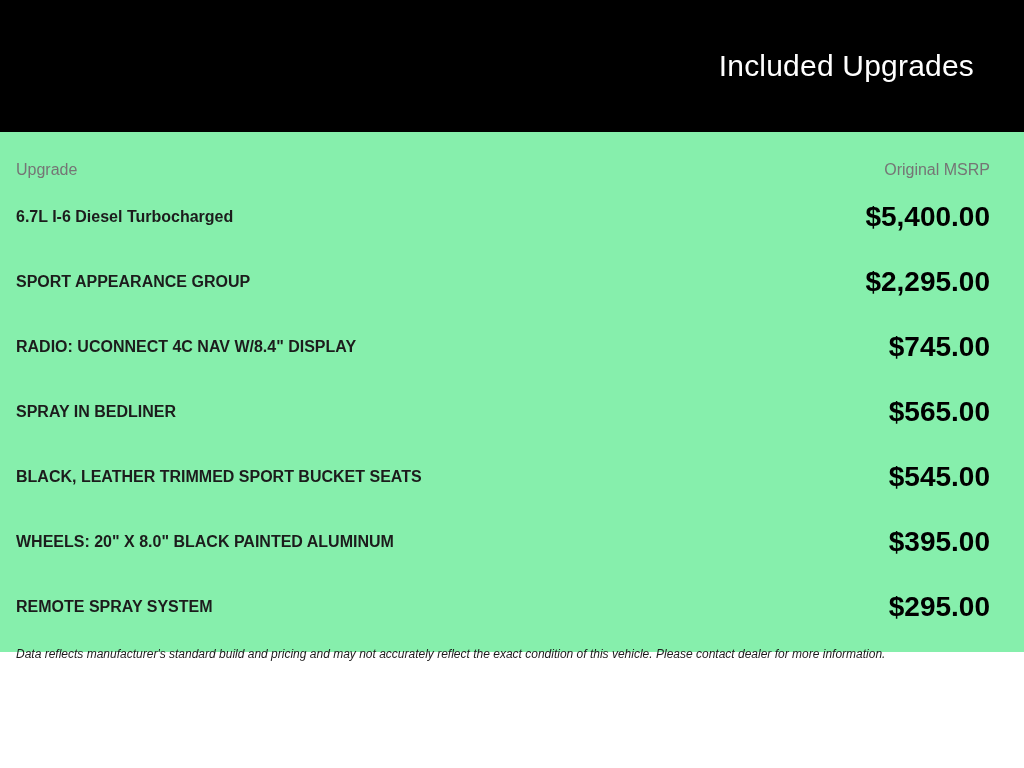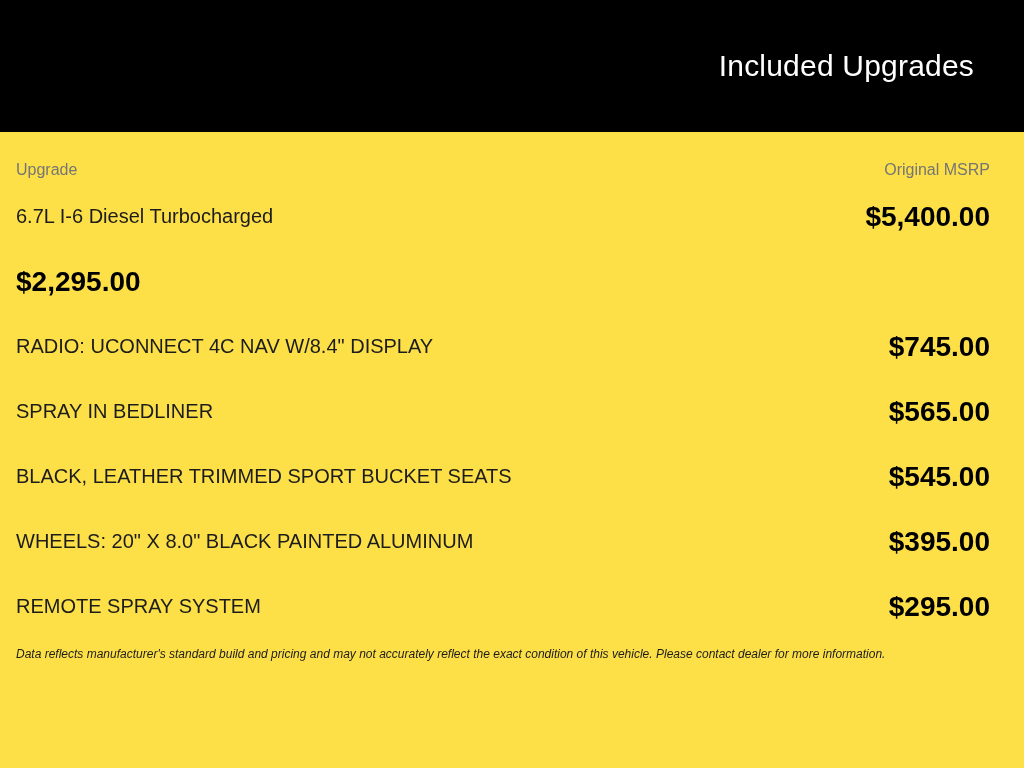--- a/index.html
+++ b/index.html
@@ -3,21 +3,21 @@
 <meta charset="utf-8">
 <style>
   * { margin: 0; padding: 0; box-sizing: border-box; }
   html, body {
     width: 1024px;
     height: 768px;
     background: #ffffff;
     font-family: "Liberation Sans", sans-serif;
     overflow: hidden;
   }
-  .page { width: 1024px; height: 768px; background: #fde047; }
+  .page { width: 1024px; height: 652px; background: #86efac; }
 
   .hero {
     width: 100%;
     height: 132px;
     background: #000000;
     display: flex;
     align-items: center;
     justify-content: flex-end;
     padding-right: 50px;
   }
@@ -51,22 +51,22 @@
 
   .rows { margin-top: 4px; }
   .row {
     height: 65px;
     display: flex;
     align-items: center;
     justify-content: space-between;
   }
   .row-name {
     color: #1c1c1c;
-    font-size: 20px;
-    font-weight: 400;
+    font-size: 16px;
+    font-weight: 700;
     white-space: nowrap;
   }
   .row-price {
     color: #000000;
     font-size: 28px;
     font-weight: 700;
     white-space: nowrap;
   }
 
   .disclaimer {
@@ -93,20 +93,21 @@
       <span class="col-label">Upgrade</span>
       <span class="col-label">Original MSRP</span>
     </div>
 
     <div class="rows" id="rows">
         <div class="row">
           <span class="row-name">6.7L I-6 Diesel Turbocharged</span>
           <span class="row-price">$5,400.00</span>
         </div>
         <div class="row">
+          <span class="row-name">SPORT APPEARANCE GROUP</span>
           <span class="row-price">$2,295.00</span>
         </div>
         <div class="row">
           <span class="row-name">RADIO: UCONNECT 4C NAV W/8.4" DISPLAY</span>
           <span class="row-price">$745.00</span>
         </div>
         <div class="row">
           <span class="row-name">SPRAY IN BEDLINER</span>
           <span class="row-price">$565.00</span>
         </div>

